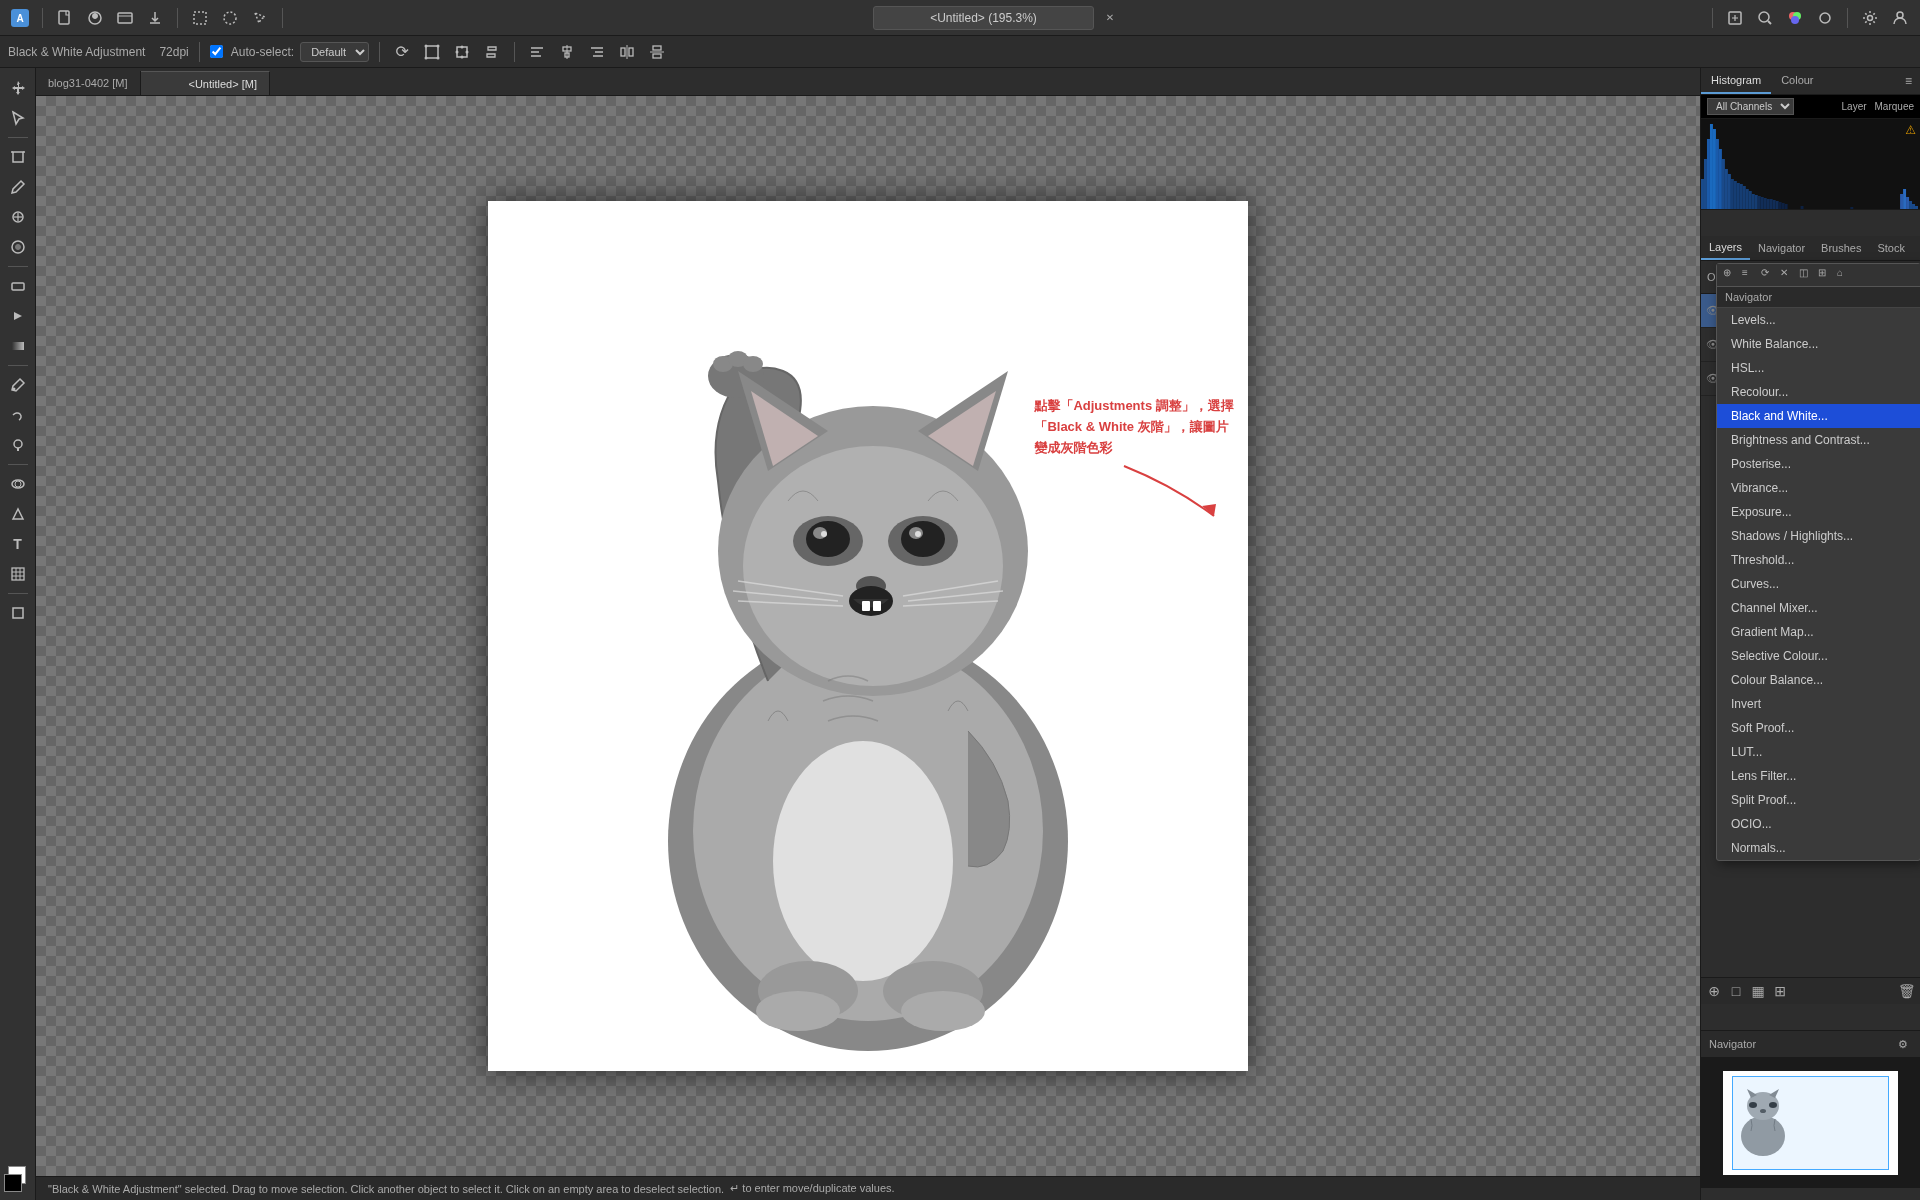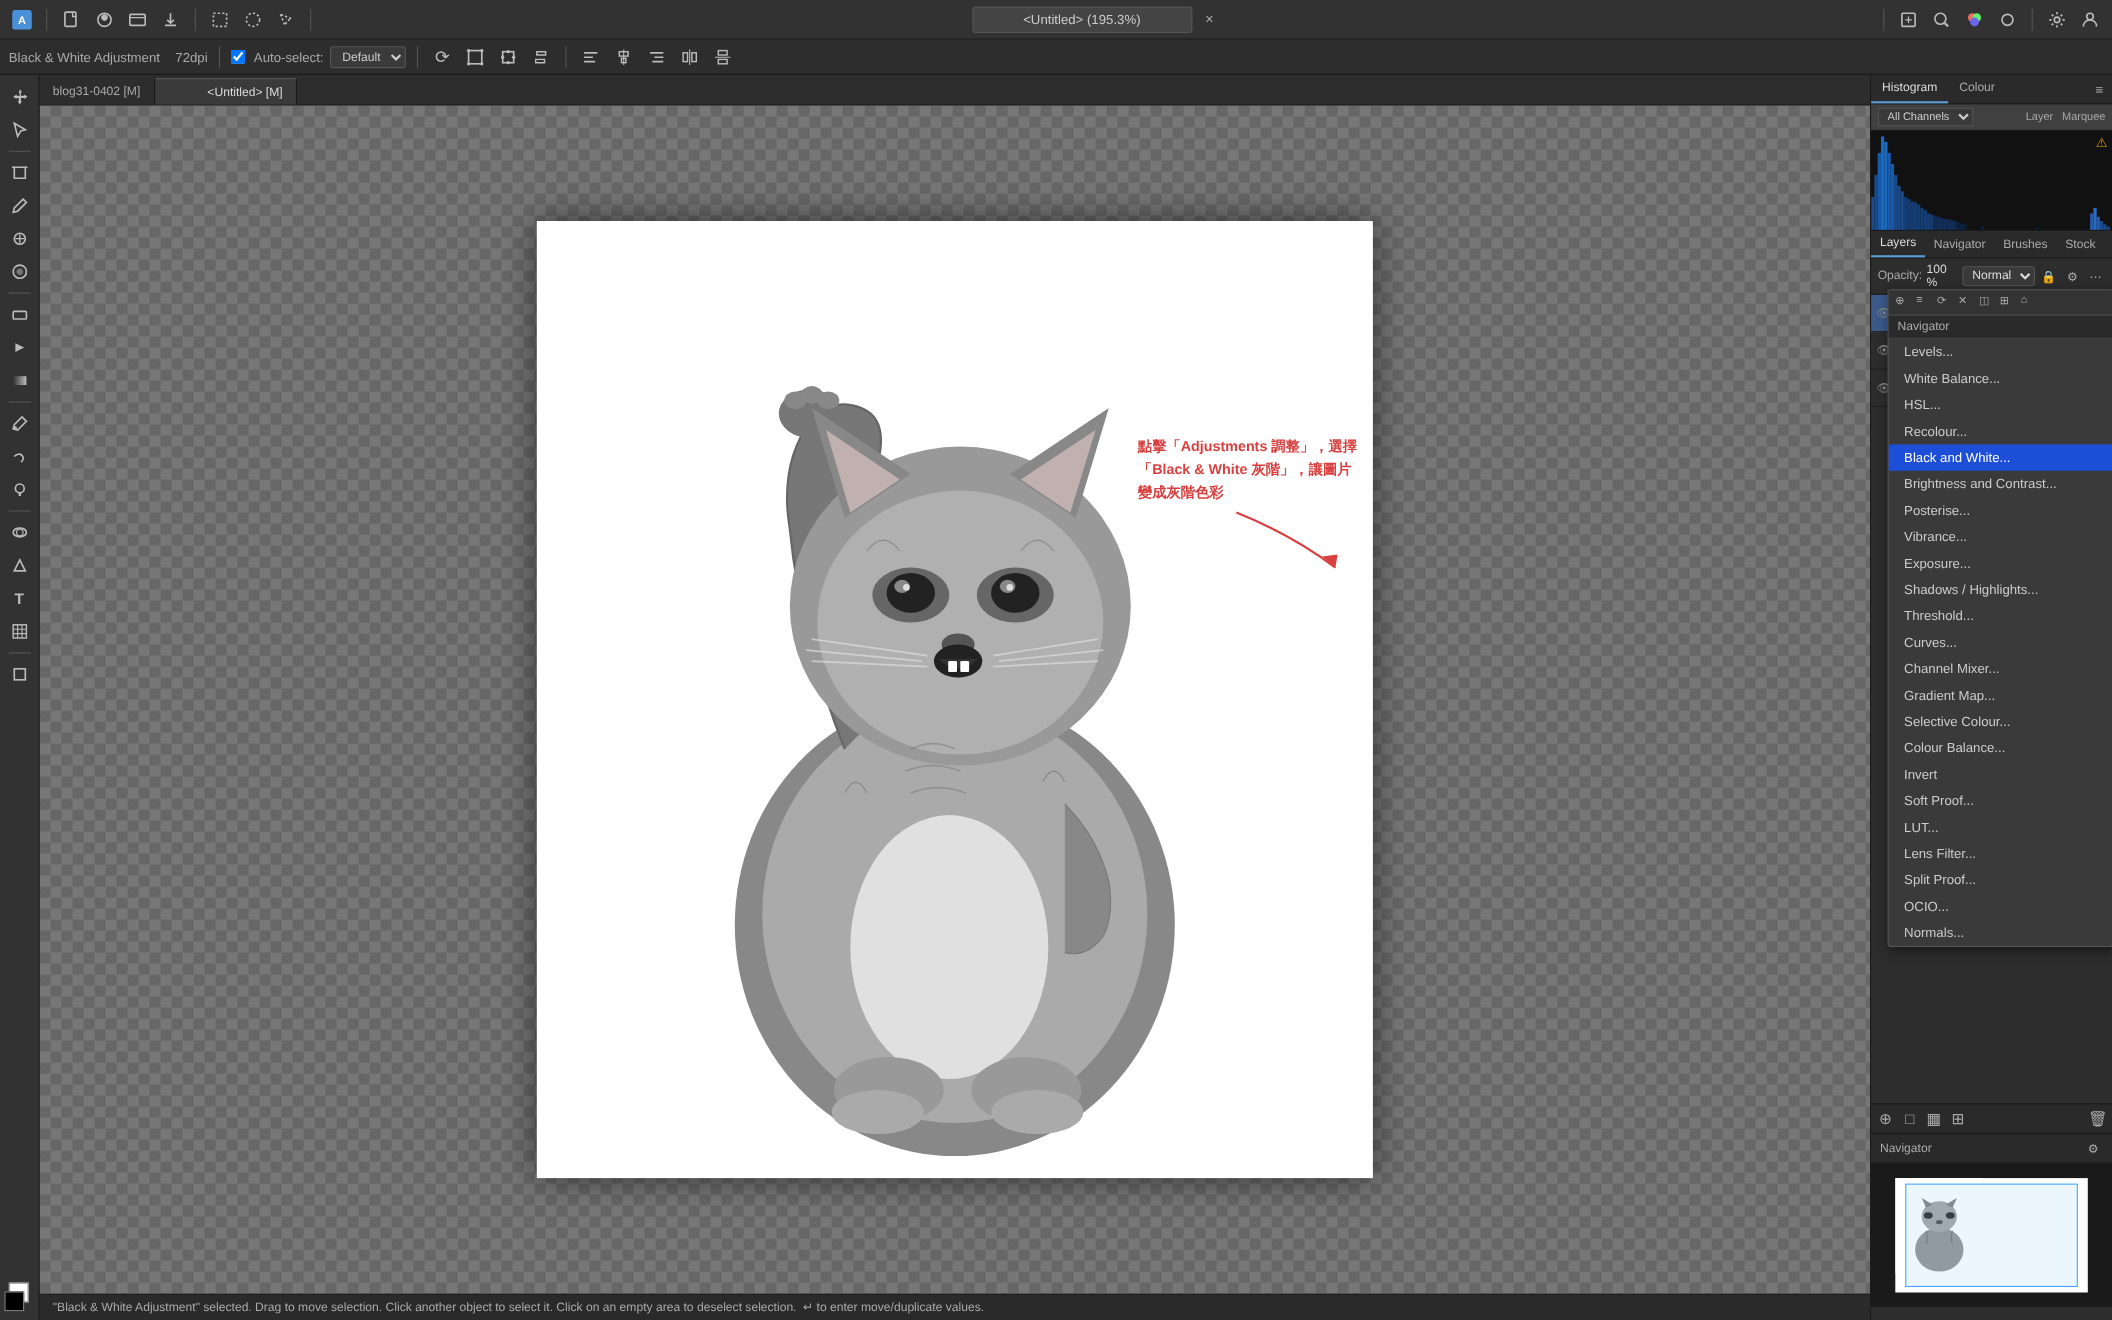--- a/index.html
+++ b/index.html
@@ -48,21 +48,21 @@
       display: flex;
       justify-content: center;
     }
     .title-input {
       background: #444;
       border: 1px solid #555;
       color: #ccc;
       padding: 2px 8px;
       border-radius: 3px;
       font-size: 12px;
-      width: 200px;
+      width: 221px;
       text-align: center;
     }
 
     
     .second-toolbar {
       height: 32px;
       background: #2d2d2d;
       border-bottom: 1px solid #1a1a1a;
       display: flex;
       align-items: center;
@@ -205,20 +205,21 @@
     }
 
     
     .right-panel {
       width: 220px;
       background: #2d2d2d;
       border-left: 1px solid #1a1a1a;
       display: flex;
       flex-direction: column;
       flex-shrink: 0;
+      gap: 26px;
     }
 
     
     .histogram-section {
       border-bottom: 1px solid #1a1a1a;
     }
     .panel-tab-bar {
       display: flex;
       align-items: center;
       background: #2a2a2a;
@@ -851,21 +852,21 @@
 
   <div class="right-panel" style="position:relative;">
 
     <div class="histogram-section">
       <div class="panel-tab-bar">
         <div class="panel-tab active">Histogram</div>
         <div class="panel-tab">Colour</div>
         <div class="panel-settings">≡</div>
       </div>
 
-      <div style="display:flex;align-items:center;padding:3px 6px;gap:4px;background:#404040;border-bottom:1px solid #1a1a1a;">
+      <div style="display:flex;align-items:center;padding:3px 6px;gap:4px;background:#000000;border-bottom:1px solid #1a1a1a;">
         <select style="background:#3a3a3a;border:1px solid #555;color:#ccc;font-size:10px;padding:1px 4px;">
           <option>All Channels</option>
         </select>
         <div style="margin-left:auto;display:flex;gap:8px;">
           <span style="font-size:10px;color:#aaa;cursor:pointer;">Layer</span>
           <span style="font-size:10px;color:#aaa;cursor:pointer;">Marquee</span>
         </div>
       </div>
       <div class="histogram-area">
         <div class="histogram-warning">⚠</div>

